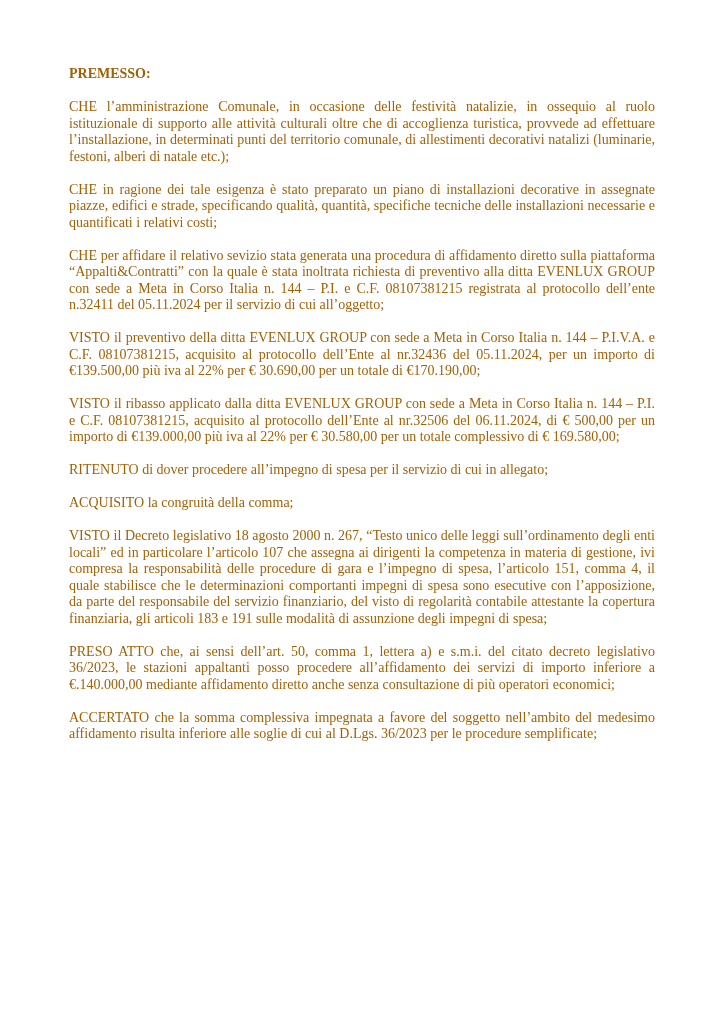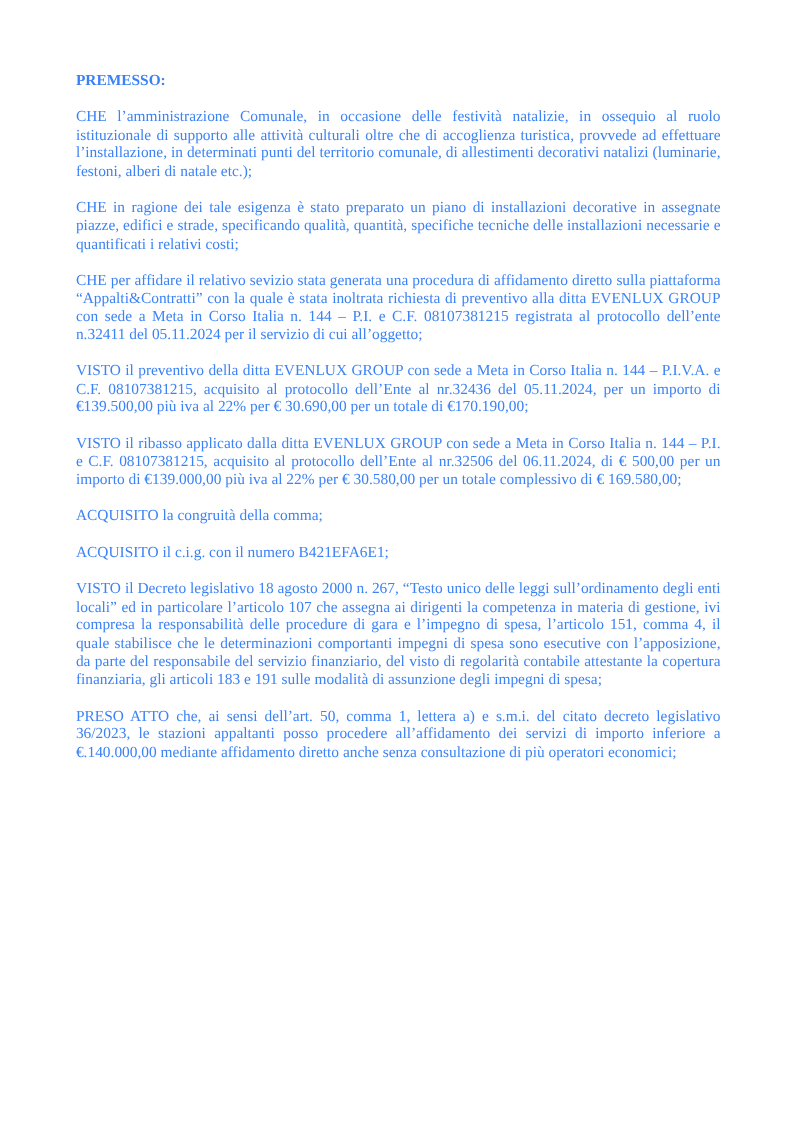--- a/index.html
+++ b/index.html
@@ -10,21 +10,21 @@
   .page {
     position: relative;
     width: 724px;
     height: 1024px;
     background: #ffffff;
     box-sizing: border-box;
     padding: 66px 69px 0 69px;
     font-family: "Liberation Serif", "DejaVu Serif", serif;
     font-size: 14px;
     line-height: 16.5px;
-    color: #3b82f6;
+    color: #a16207;
     overflow: hidden;
   }
   .heading {
     font-size: 14px;
     font-weight: bold;
     margin: 0 0 16.5px 0;
     text-align: left;
   }
   .para {
     margin: 0 0 16.5px 0;
@@ -38,18 +38,19 @@
 <body>
 
 <div class="page">
   <h1 class="heading">PREMESSO:</h1>
   <div id="paragraphs">
       <p class="para"><strong>CHE</strong><span> l’amministrazione Comunale, in occasione delle festività natalizie, in ossequio al ruolo istituzionale di supporto alle attività culturali oltre che di accoglienza turistica, provvede ad effettuare l’installazione, in determinati punti del territorio comunale, di allestimenti decorativi natalizi (luminarie, festoni, alberi di natale etc.);</span></p>
       <p class="para"><strong>CHE</strong><span> in ragione dei tale esigenza è stato preparato un piano di installazioni decorative in assegnate piazze, edifici e strade, specificando qualità, quantità, specifiche tecniche delle installazioni necessarie e quantificati i relativi costi;</span></p>
       <p class="para"><strong>CHE</strong><span> per affidare il relativo sevizio stata generata una procedura di affidamento diretto sulla piattaforma “Appalti&amp;Contratti” con la quale è stata inoltrata richiesta di preventivo alla ditta EVENLUX GROUP con sede a Meta in Corso Italia n. 144 – P.I. e C.F. 08107381215 registrata al protocollo dell’ente n.32411 del 05.11.2024 per il servizio di cui all’oggetto;</span></p>
       <p class="para"><strong>VISTO</strong><span> il preventivo della ditta EVENLUX GROUP con sede a Meta in Corso Italia n. 144 – P.I.V.A. e C.F. 08107381215, acquisito al protocollo dell’Ente al nr.32436 del 05.11.2024, per un importo di €139.500,00 più iva al 22% per € 30.690,00 per un totale di €170.190,00;</span></p>
       <p class="para"><strong>VISTO</strong><span> il ribasso applicato dalla ditta EVENLUX GROUP con sede a Meta in Corso Italia n. 144 – P.I. e C.F. 08107381215, acquisito al protocollo dell’Ente al nr.32506 del 06.11.2024, di € 500,00 per un importo di €139.000,00 più iva al 22% per € 30.580,00 per un totale complessivo di € 169.580,00;</span></p>
+      <p class="para"><strong>RITENUTO</strong><span> di dover procedere all’impegno di spesa per il servizio di cui in allegato;</span></p>
       <p class="para"><strong>ACQUISITO</strong><span> la congruità della comma;</span></p>
-      <p class="para"><strong>ACQUISITO</strong><span> il c.i.g. con il numero B421EFA6E1;</span></p>
       <p class="para"><strong>VISTO</strong><span> il  Decreto legislativo 18 agosto 2000 n. 267, “Testo unico delle leggi sull’ordinamento degli enti locali” ed in particolare l’articolo 107 che assegna ai dirigenti la competenza in materia di gestione, ivi compresa la responsabilità delle procedure di gara e l’impegno di spesa, l’articolo 151, comma 4, il quale stabilisce che le determinazioni comportanti impegni di spesa sono esecutive con l’apposizione, da parte del responsabile del servizio finanziario, del visto di regolarità contabile attestante la copertura finanziaria, gli articoli 183 e 191 sulle modalità di assunzione degli impegni di spesa;</span></p>
       <p class="para"><strong>PRESO ATTO</strong><span> che, ai sensi dell’art. 50, comma 1, lettera a) e s.m.i. del citato decreto legislativo 36/2023, le stazioni appaltanti posso procedere all’affidamento dei servizi di importo inferiore a €.140.000,00 mediante affidamento diretto anche senza consultazione di più operatori economici;</span></p>
+      <p class="para"><strong>ACCERTATO</strong><span> che la somma complessiva impegnata a favore del soggetto nell’ambito del medesimo affidamento risulta inferiore alle soglie di cui al D.Lgs. 36/2023 per le procedure semplificate;</span></p>
     </div>
 </div>
 
 </body></html>

